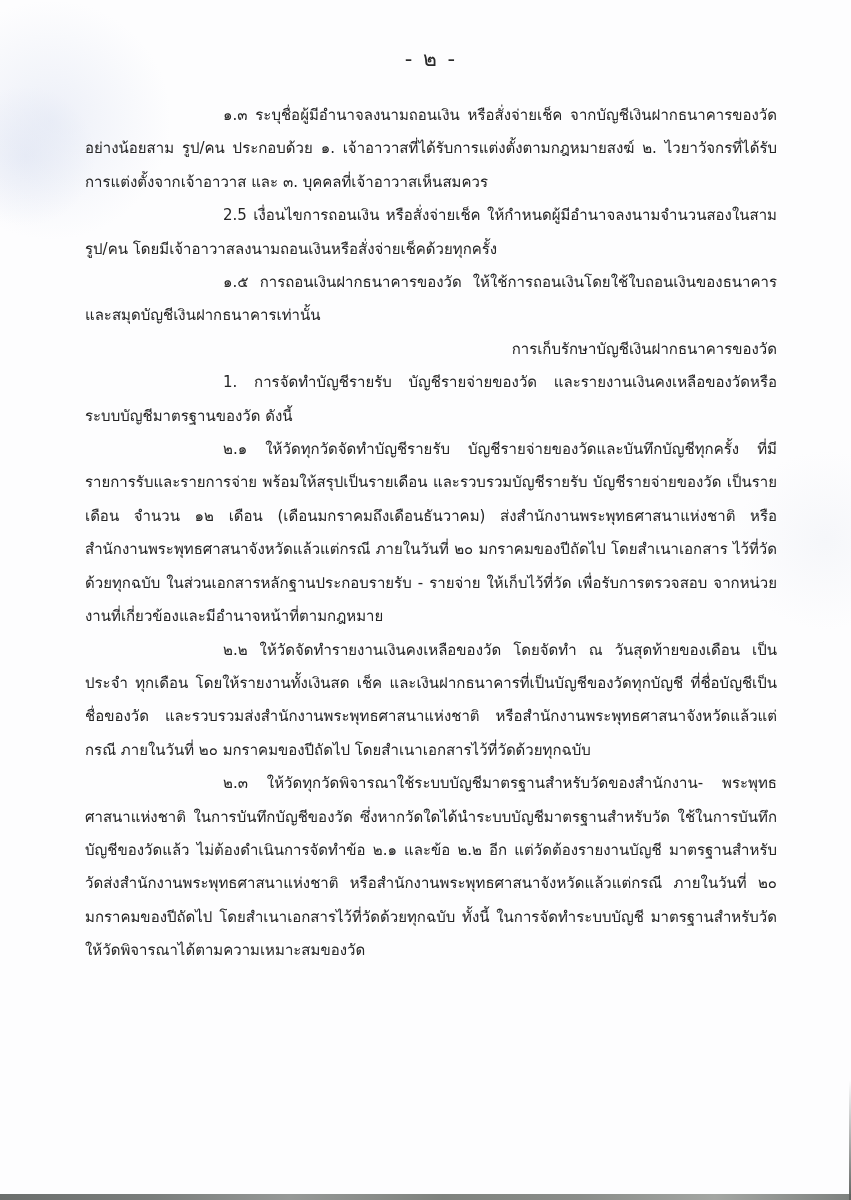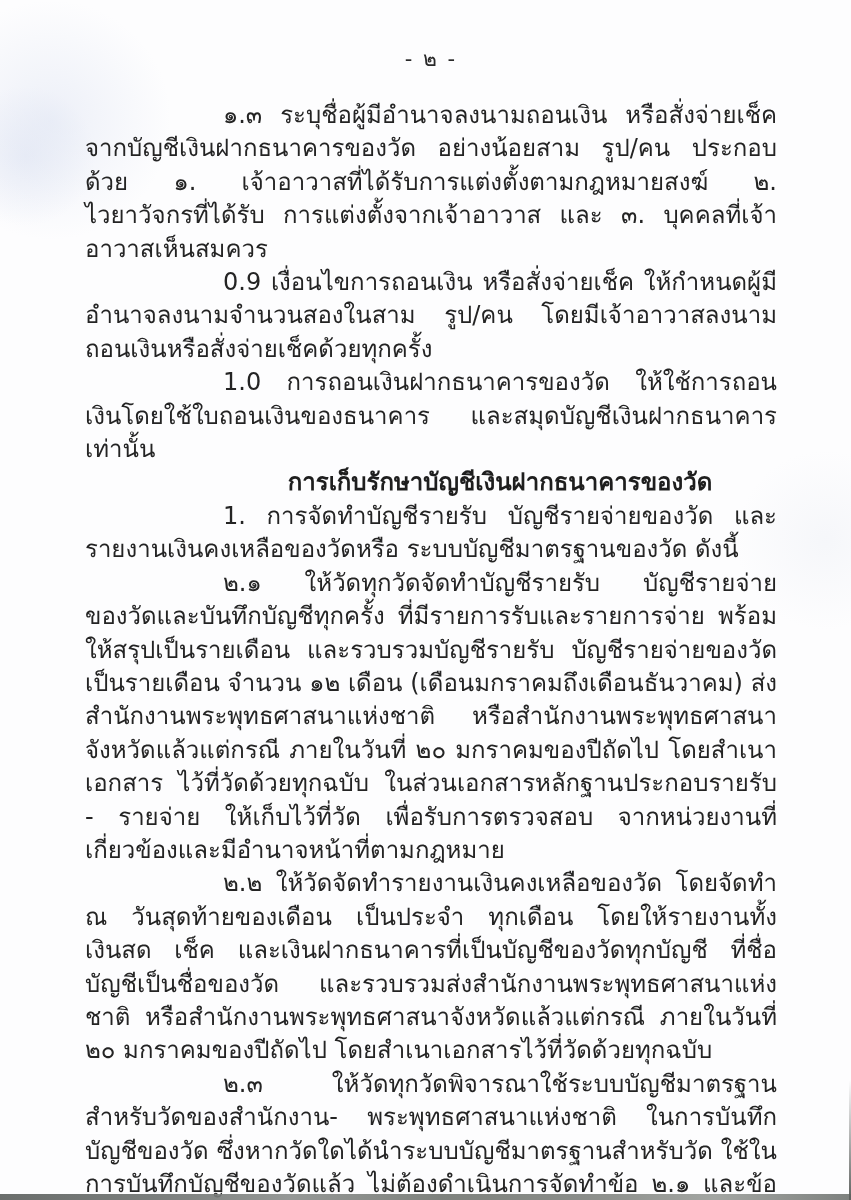--- a/index.html
+++ b/index.html
@@ -30,31 +30,31 @@
   }
   .page-number {
     text-align: center;
     font-size: 21px;
     letter-spacing: 2px;
     margin: 0 0 24px 0;
     color: #2a2a2a;
   }
   p.para {
     margin: 0;
-    font-size: 24px;
+    font-size: 15px;
     line-height: 33.4px;
     text-indent: 138px;
     text-align: justify;
     text-justify: inter-word;
     color: #242424;
     word-break: normal;
   }
   p.para.heading {
-    font-weight: 700;
-    text-align: center;
+    font-weight: 400;
+    text-align: right;
     color: #1e1e1e;
   }
   
   .scan-edge-bottom {
     position: absolute;
     left: 0;
     bottom: 0;
     width: 851px;
     height: 6px;
     background: linear-gradient(to right,
@@ -72,22 +72,22 @@
   }
 </style>
 </head>
 <body>
 
 <div class="page">
   <div class="content">
     <p class="page-number">- ๒ -</p>
 
     <p class="para">๑.๓ ระบุชื่อผู้มีอำนาจลงนามถอนเงิน หรือสั่งจ่ายเช็ค จากบัญชีเงินฝากธนาคารของวัด อย่างน้อยสาม รูป/คน ประกอบด้วย ๑. เจ้าอาวาสที่ได้รับการแต่งตั้งตามกฎหมายสงฆ์ ๒. ไวยาวัจกรที่ได้รับ การแต่งตั้งจากเจ้าอาวาส และ ๓. บุคคลที่เจ้าอาวาสเห็นสมควร</p>
-    <p class="para">0.9 เงื่อนไขการถอนเงิน หรือสั่งจ่ายเช็ค ให้กำหนดผู้มีอำนาจลงนามจำนวนสองในสาม รูป/คน โดยมีเจ้าอาวาสลงนามถอนเงินหรือสั่งจ่ายเช็คด้วยทุกครั้ง</p>
-    <p class="para">1.0 การถอนเงินฝากธนาคารของวัด ให้ใช้การถอนเงินโดยใช้ใบถอนเงินของธนาคาร และสมุดบัญชีเงินฝากธนาคารเท่านั้น</p>
+    <p class="para">2.5 เงื่อนไขการถอนเงิน หรือสั่งจ่ายเช็ค ให้กำหนดผู้มีอำนาจลงนามจำนวนสองในสาม รูป/คน โดยมีเจ้าอาวาสลงนามถอนเงินหรือสั่งจ่ายเช็คด้วยทุกครั้ง</p>
+    <p class="para">๑.๕ การถอนเงินฝากธนาคารของวัด ให้ใช้การถอนเงินโดยใช้ใบถอนเงินของธนาคาร และสมุดบัญชีเงินฝากธนาคารเท่านั้น</p>
     <p class="para heading">การเก็บรักษาบัญชีเงินฝากธนาคารของวัด</p>
     <p class="para">1. การจัดทำบัญชีรายรับ บัญชีรายจ่ายของวัด และรายงานเงินคงเหลือของวัดหรือ ระบบบัญชีมาตรฐานของวัด ดังนี้</p>
     <p class="para">๒.๑ ให้วัดทุกวัดจัดทำบัญชีรายรับ บัญชีรายจ่ายของวัดและบันทึกบัญชีทุกครั้ง ที่มีรายการรับและรายการจ่าย พร้อมให้สรุปเป็นรายเดือน และรวบรวมบัญชีรายรับ บัญชีรายจ่ายของวัด เป็นรายเดือน จำนวน ๑๒ เดือน (เดือนมกราคมถึงเดือนธันวาคม) ส่งสำนักงานพระพุทธศาสนาแห่งชาติ หรือสำนักงานพระพุทธศาสนาจังหวัดแล้วแต่กรณี ภายในวันที่ ๒๐ มกราคมของปีถัดไป โดยสำเนาเอกสาร ไว้ที่วัดด้วยทุกฉบับ ในส่วนเอกสารหลักฐานประกอบรายรับ - รายจ่าย ให้เก็บไว้ที่วัด เพื่อรับการตรวจสอบ จากหน่วยงานที่เกี่ยวข้องและมีอำนาจหน้าที่ตามกฎหมาย</p>
     <p class="para">๒.๒ ให้วัดจัดทำรายงานเงินคงเหลือของวัด โดยจัดทำ ณ วันสุดท้ายของเดือน เป็นประจำ ทุกเดือน โดยให้รายงานทั้งเงินสด เช็ค และเงินฝากธนาคารที่เป็นบัญชีของวัดทุกบัญชี ที่ชื่อบัญชีเป็นชื่อของวัด และรวบรวมส่งสำนักงานพระพุทธศาสนาแห่งชาติ หรือสำนักงานพระพุทธศาสนาจังหวัดแล้วแต่กรณี ภายในวันที่ ๒๐ มกราคมของปีถัดไป โดยสำเนาเอกสารไว้ที่วัดด้วยทุกฉบับ</p>
     <p class="para">๒.๓ ให้วัดทุกวัดพิจารณาใช้ระบบบัญชีมาตรฐานสำหรับวัดของสำนักงาน- พระพุทธศาสนาแห่งชาติ ในการบันทึกบัญชีของวัด ซึ่งหากวัดใดได้นำระบบบัญชีมาตรฐานสำหรับวัด ใช้ในการบันทึกบัญชีของวัดแล้ว ไม่ต้องดำเนินการจัดทำข้อ ๒.๑ และข้อ ๒.๒ อีก แต่วัดต้องรายงานบัญชี มาตรฐานสำหรับวัดส่งสำนักงานพระพุทธศาสนาแห่งชาติ หรือสำนักงานพระพุทธศาสนาจังหวัดแล้วแต่กรณี ภายในวันที่ ๒๐ มกราคมของปีถัดไป โดยสำเนาเอกสารไว้ที่วัดด้วยทุกฉบับ ทั้งนี้ ในการจัดทำระบบบัญชี มาตรฐานสำหรับวัด ให้วัดพิจารณาได้ตามความเหมาะสมของวัด</p>
 
   </div>
 
   <div class="scan-edge-bottom"></div>
   <div class="scan-edge-right"></div>

